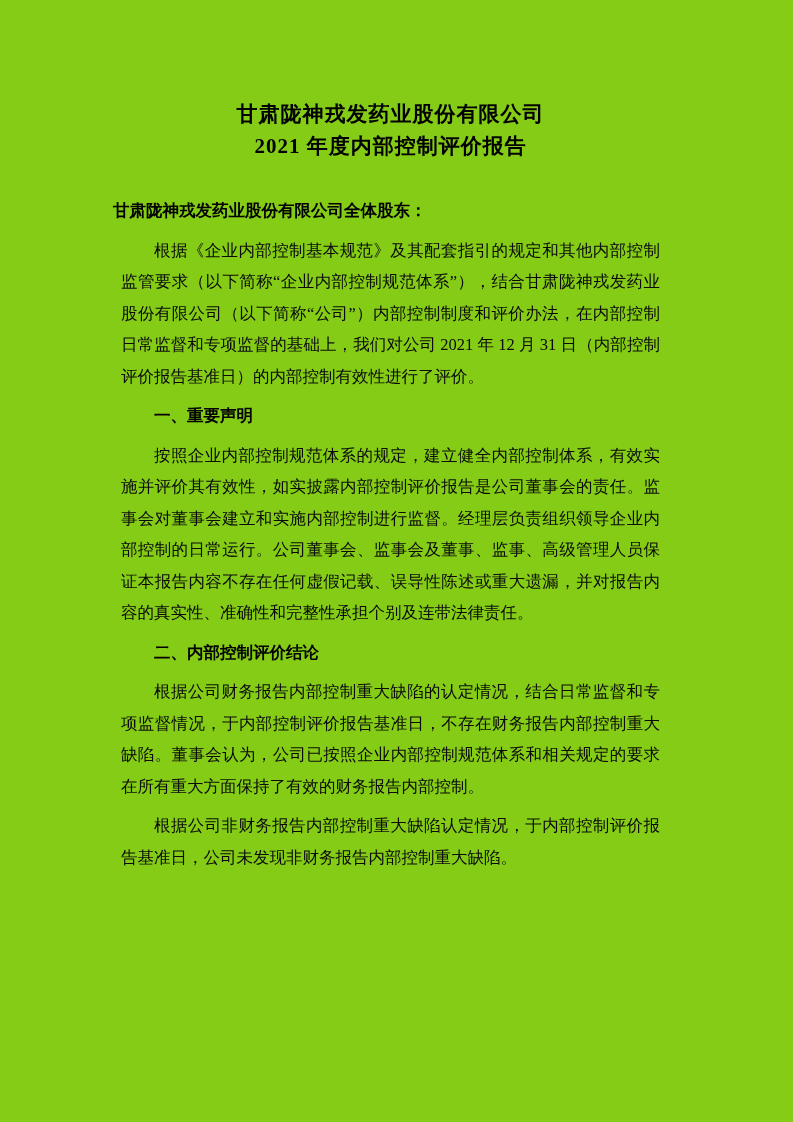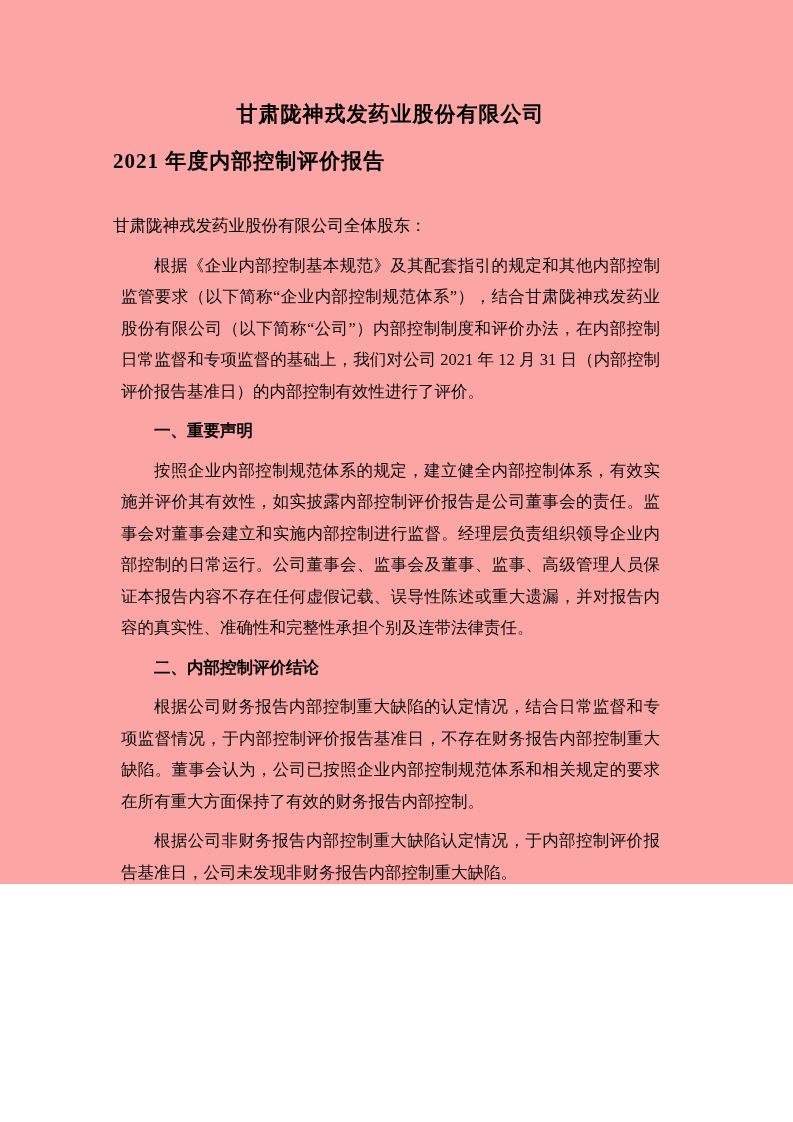--- a/index.html
+++ b/index.html
@@ -3,53 +3,53 @@
 <meta charset="utf-8">
 <style>
   html, body {
     margin: 0;
     padding: 0;
     background: #ffffff;
   }
   .page {
     position: relative;
     width: 793px;
-    height: 884px;
-    background: #fca5a5;
+    height: 1122px;
+    background: #84cc16;
     overflow: hidden;
     font-family: "Liberation Serif", "DejaVu Serif", serif;
     color: #0a0a0a;
   }
   .content {
     padding: 98px 125px 0 113px;
   }
   .doc-title {
     font-size: 21px;
     font-weight: bold;
     text-align: center;
     line-height: 32px;
     letter-spacing: 1px;
     color: #000000;
   }
   .doc-subtitle {
     font-size: 21px;
     font-weight: bold;
+    text-align: center;
     line-height: 32px;
-    margin-top: 15px;
     letter-spacing: 1px;
     color: #000000;
   }
   .doc-body {
     margin-top: 33px;
     font-size: 16.5px;
     line-height: 31.5px;
     text-align: justify;
   }
   .salutation {
-    font-weight: normal;
+    font-weight: bold;
     color: #000000;
   }
   .para {
     text-indent: 2em;
     margin: 8px;
   }
   .heading {
     text-indent: 2em;
     font-weight: bold;
     color: #000000;

